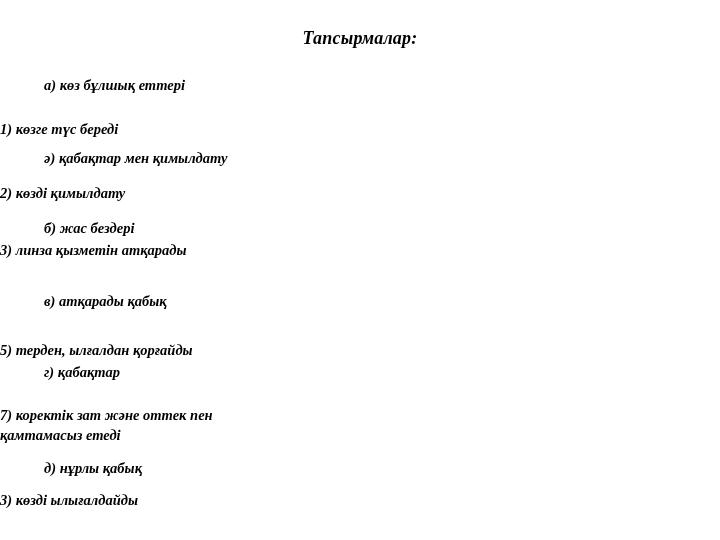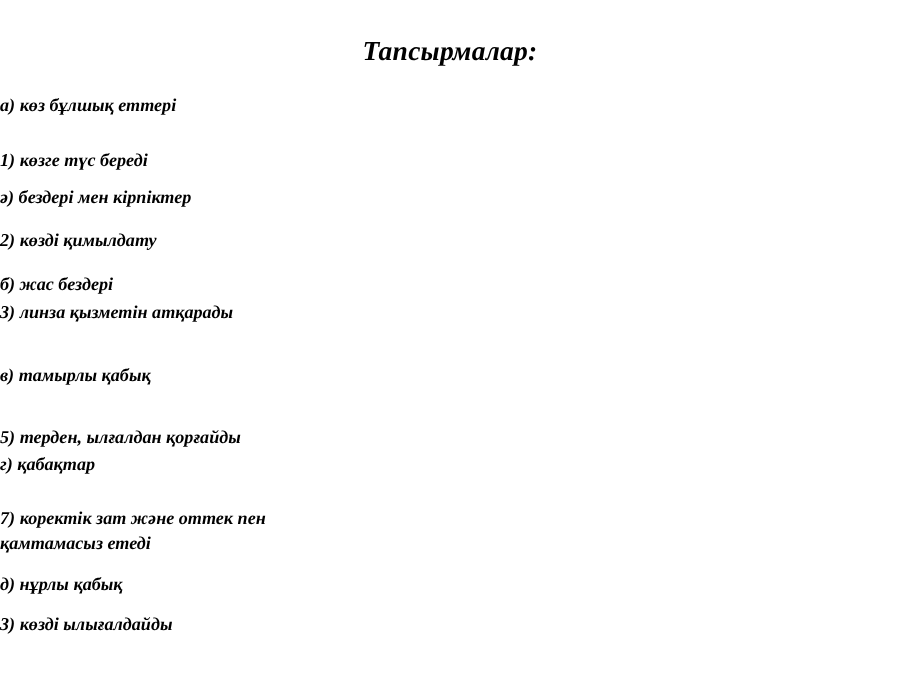--- a/index.html
+++ b/index.html
@@ -19,37 +19,37 @@
     position: relative;
     width: 720px;
     height: 540px;
   }
   .title {
     position: absolute;
     top: 28px;
     left: 0;
     width: 720px;
     text-align: center;
-    font-size: 22px;
+    font-size: 18px;
     font-weight: bold;
     font-style: italic;
     font-family: "Liberation Serif", serif;
     letter-spacing: 0.2px;
   }
   .item {
     position: absolute;
     font-style: italic;
     font-weight: bold;
     font-size: 14.5px;
     line-height: 1.35;
     font-family: "Liberation Serif", serif;
     white-space: pre-line;
   }
   
-  .col-left .item { left: 0; }
+  .col-left .item { left: 0; padding-left: 44px; }
   .col-right .item { left: 0; margin-top: 36px; }
 
   .l0 { top: 76px;  left: 60px;  }
   .l1 { top: 149px; left: 57px;  }
   .l2 { top: 219px; left: 52px;  }
   .l3 { top: 292px; left: 42px;  }
   .l4 { top: 363px; left: 52px;  }
   .l5 { top: 422px; left: 52px; margin-top: 37px;  }
 
   .r0 { top: 84px;  left: 447px; }
@@ -61,23 +61,23 @@
 </style>
 </head>
 <body>
 
 <div class="page">
 
   <div class="title">Тапсырмалар:</div>
 
   <div class="col-left">
     <div class="item l0">а) көз бұлшық еттері</div>
-    <div class="item l1">ә) бездері мен кірпіктер</div>
+    <div class="item l1">ә) қабақтар мен қимылдату</div>
     <div class="item l2">б) жас бездері</div>
-    <div class="item l3">в) тамырлы қабық</div>
+    <div class="item l3">в) атқарады қабық</div>
     <div class="item l4">г) қабақтар</div>
     <div class="item l5">д) нұрлы қабық</div>
   </div>
 
   <div class="col-right">
     <div class="item r0">1) көзге түс береді</div>
     <div class="item r1">2) көзді қимылдату</div>
     <div class="item r2">3) линза қызметін атқарады</div>
     <div class="item r3">5) терден, ылғалдан қорғайды</div>
     <div class="item r4">7) коректік зат және оттек пен қамтамасыз етеді</div>

